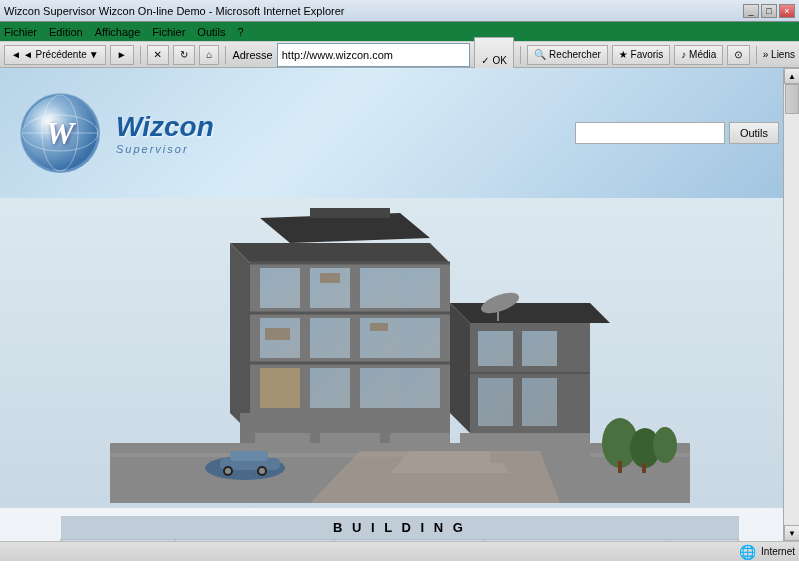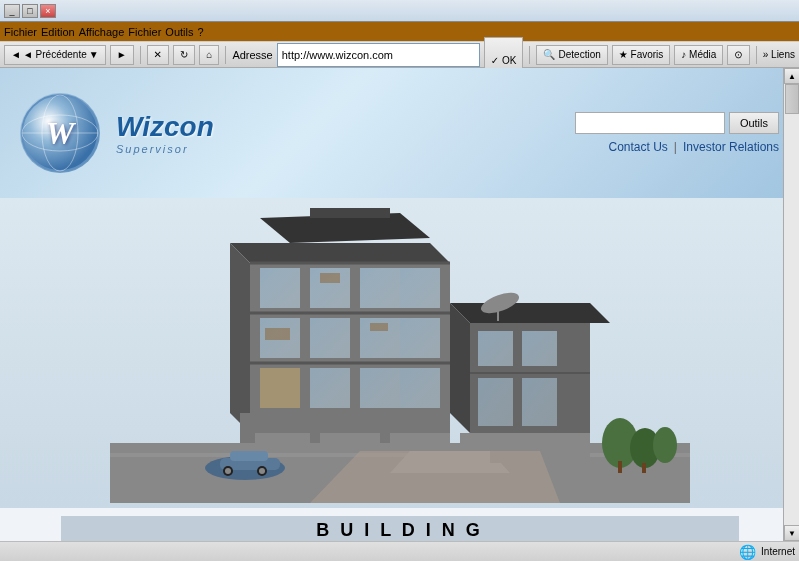--- a/index.html
+++ b/index.html
@@ -26,28 +26,28 @@
     .title-btn {
       width: 16px; height: 14px;
       background: linear-gradient(to bottom, #ddd, #bbb);
       border: 1px solid #888;
       font-size: 9px;
       display: flex; align-items: center; justify-content: center;
       cursor: pointer;
     }
 
     .browser-menubar {
-      background: #a16207;
+      background: #15803d;
       height: 20px;
       display: flex;
       align-items: center;
       padding: 0 4px;
       border-bottom: 1px solid #ccc;
       font-size: 11px;
-      gap: 4px;
+      gap: 12px;
     }
     .menu-item { cursor: pointer; color: #000; }
 
     .browser-toolbar {
       background: linear-gradient(to bottom, #e8e8e8, #d0d0d0);
       height: 26px;
       display: flex;
       align-items: center;
       padding: 0 4px;
       border-bottom: 1px solid #aaa;
@@ -203,21 +203,21 @@
       background: #b8c8d8;
       text-align: center;
       padding: 4px 8px;
       font-weight: bold;
       font-size: 12px;
       letter-spacing: 1px;
       color: #000;
     }
     .table-header-row td.main-header {
       background: #c0ccd8;
-      font-size: 18px;
+      font-size: 13px;
       letter-spacing: 3px;
     }
     .col-header-row td {
       background: #d0dce8;
       text-align: center;
       padding: 3px 6px;
       font-weight: bold;
       font-size: 11px;
       color: #000;
       border: 1px solid #b0bcc8;
@@ -278,20 +278,21 @@
       width: 14px; height: 30px;
       background: linear-gradient(to right, #d0d0d0, #c0c0c0);
       border: 1px solid #aaa;
       margin: 0 auto;
     }
   </style>
 </head>
 <body>
 
 <div class="browser-titlebar">
+  <span class="browser-titlebar-text">Wizcon Supervisor Wizcon On-line Demo - Microsoft Internet Explorer</span>
   <div class="browser-titlebar-buttons">
     <div class="title-btn">_</div>
     <div class="title-btn">□</div>
     <div class="title-btn" style="background:linear-gradient(to bottom,#e88,#c44);color:#fff;">×</div>
   </div>
 </div>
 
 <div class="browser-menubar">
   <span class="menu-item">Fichier</span>
   <span class="menu-item">Edition</span>
@@ -314,21 +315,21 @@
   <div class="toolbar-btn">✕</div>
   <div class="toolbar-btn">↻</div>
   <div class="toolbar-btn">⌂</div>
   <div class="toolbar-separator"></div>
   <div class="address-bar-container">
     <span class="address-label">Adresse</span>
     <input class="address-input" type="text" value="http://www.wizcon.com" style="">
     <button class="ok-btn">✓ OK</button>
   </div>
   <div class="toolbar-separator"></div>
-  <div class="toolbar-btn">🔍 Detection</div>
+  <div class="toolbar-btn">🔍 Rechercher</div>
   <div class="toolbar-btn">★ Favoris</div>
   <div class="toolbar-btn">♪ Média</div>
   <div class="toolbar-btn">⊙</div>
   <div class="toolbar-separator"></div>
   <span class="links-btn">»  Liens</span>
 </div>
 
 <div class="site-container" style="position:relative;">
 
   <div class="site-header">
@@ -355,25 +356,20 @@
       <div class="logo-brand">
         <div class="logo-brand-main">Wizcon</div>
         <div class="logo-brand-sub">Supervisor</div>
       </div>
     </div>
 
     <div class="header-right">
       <div class="search-row">
         <input class="search-input" type="text" style="">
         <button class="search-btn">Outils</button>
-      </div>
-      <div class="nav-links">
-        <span class="nav-link">Contact Us</span>
-        <span class="nav-divider">|</span>
-        <span class="nav-link">Investor Relations</span>
       </div>
     </div>
   </div>
 
   <div class="building-area">
 
     <svg width="580" height="300" viewBox="0 0 580 300">
 
       <defs>
         <linearGradient id="skyGrad" x1="0%" y1="0%" x2="0%" y2="100%">

